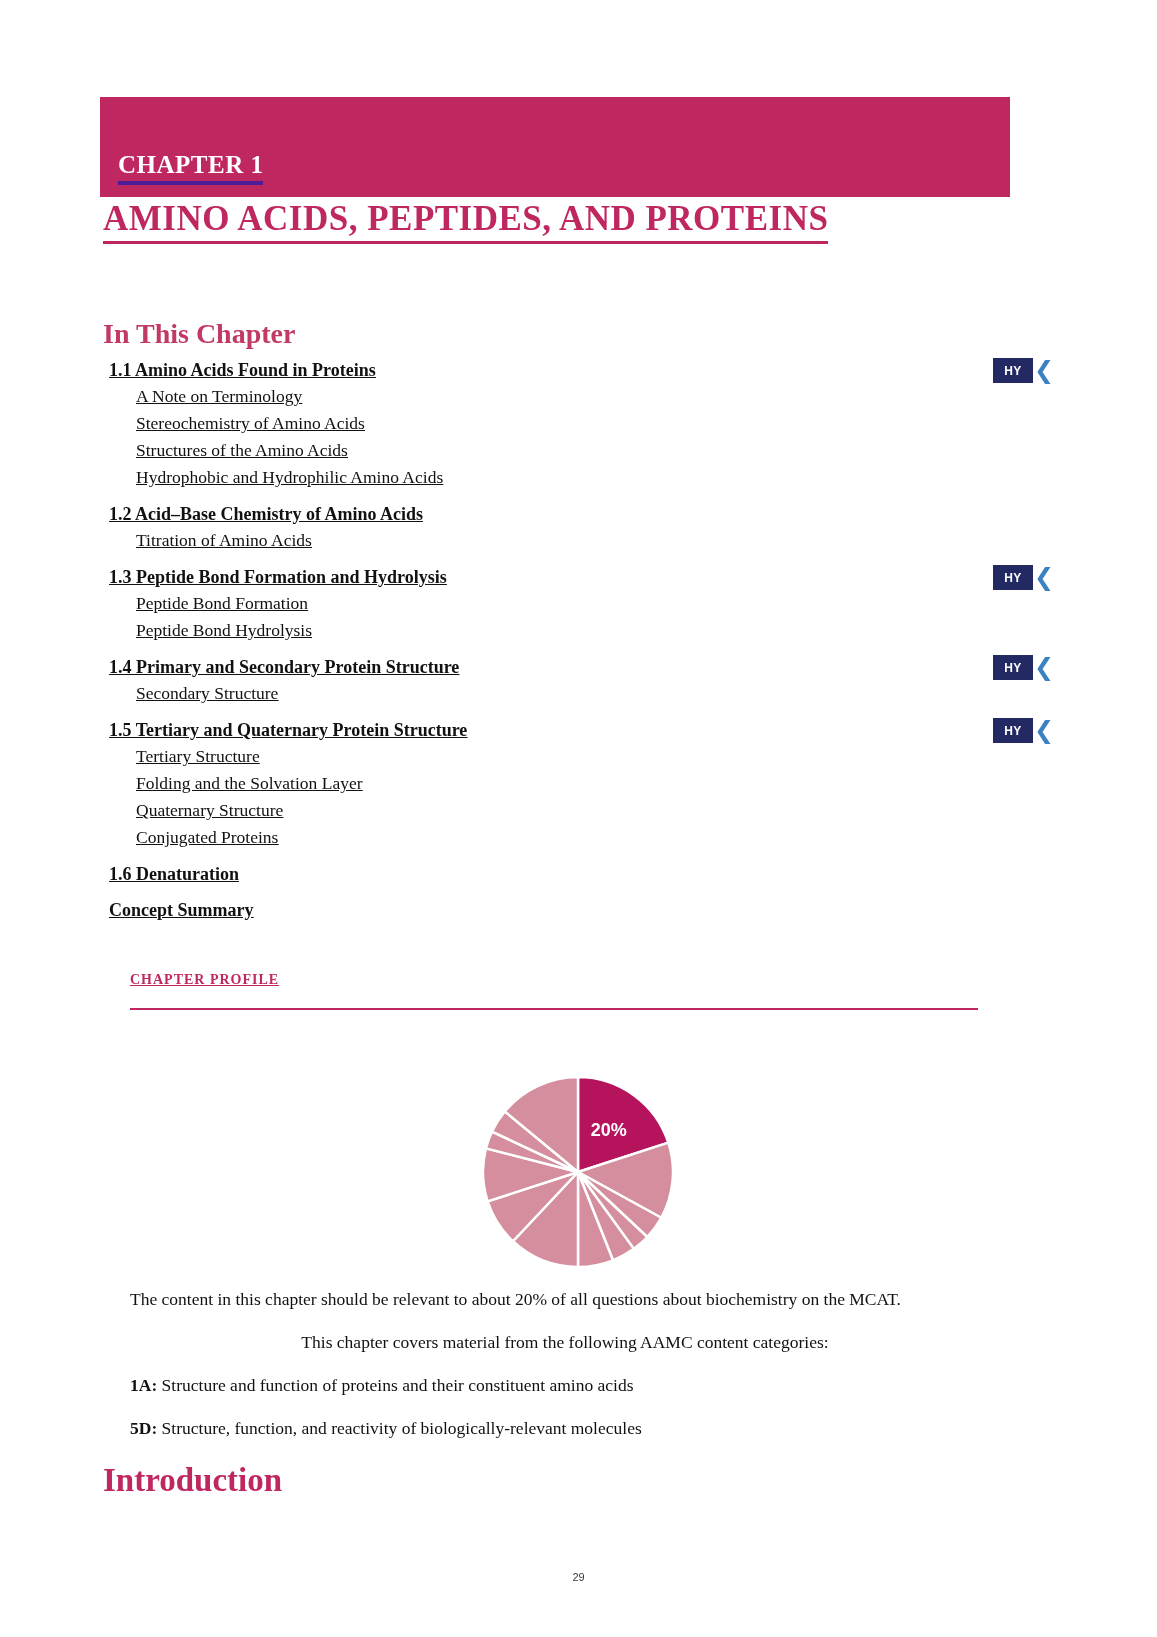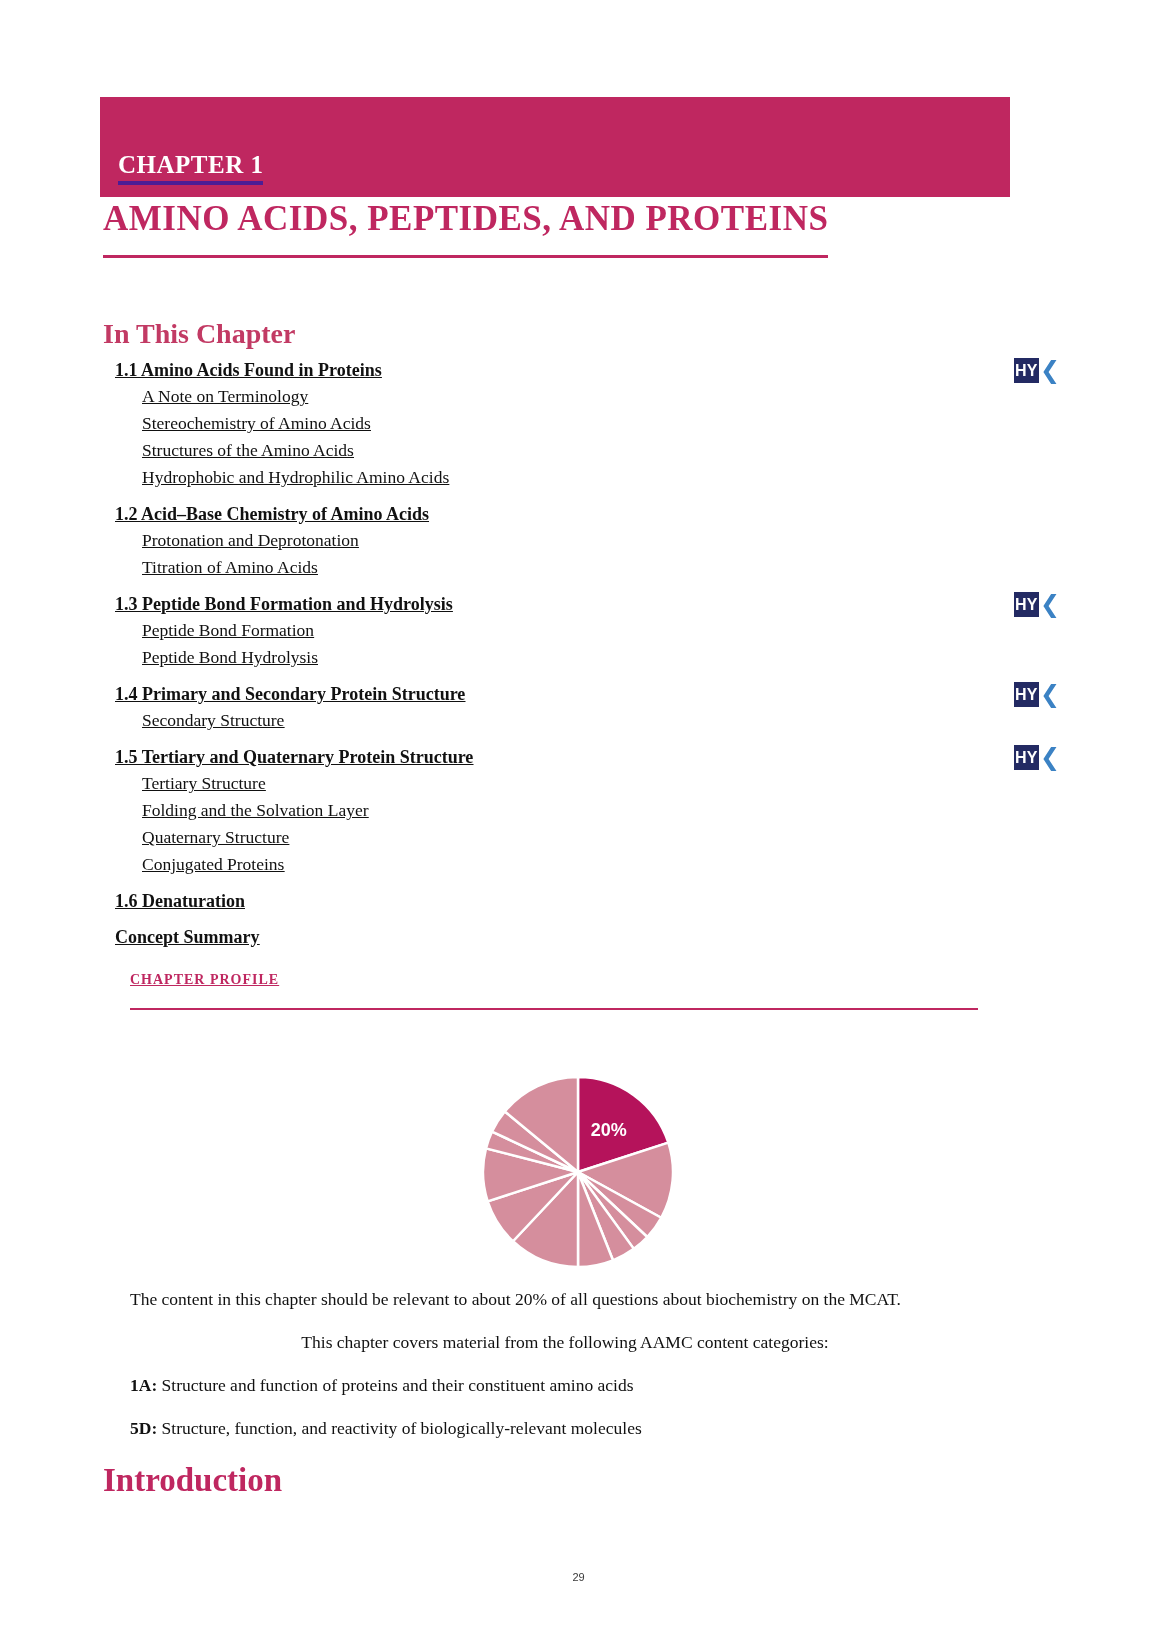--- a/index.html
+++ b/index.html
@@ -10,35 +10,35 @@
   
   .banner { position:absolute; left:100px; top:97px; width:910px; height:100px; background:#bf2760; }
   .kicker {
     position:absolute; left:18px; bottom:12px; color:#ffffff; font-weight:bold;
     font-size:25px; letter-spacing:0.5px; border-bottom:4px solid #4c1d95; padding-bottom:2px;
   }
   
   .chapter-title {
     position:absolute; left:103px; top:199px; color:#bf2760; font-weight:bold;
     font-size:35px; letter-spacing:0.5px; display:inline-block;
-    border-bottom:3px solid #bf2760; padding-bottom:16px; white-space:nowrap;
+    border-bottom:3px solid #bf2760; padding-bottom:2px; white-space:nowrap;
   }
   
   .toc-heading { position:absolute; left:103px; top:318px; color:#c23a64; font-weight:bold; font-size:28px; }
-  .toc-list { position:absolute; left:115px; top:358px; width:945px;text-decoration:underline; }
+  .toc-list { position:absolute; left:109px; top:358px; width:945px;text-decoration:underline; }
   .toc-section { margin-bottom:11px; position:relative; }
   .toc-main-row { line-height:24px; }
   .toc-main-link { font-weight:bold; font-size:18px; color:#111; text-decoration:underline; cursor:pointer; }
   .toc-sub { margin-left:27px; line-height:26px; }
   .toc-sub-link { font-size:17.5px; color:#111; text-decoration:underline; cursor:pointer; }
   .hy-badge { position:absolute; right:0; top:0; display:flex; align-items:center; height:25px; }
   .hy-box {
-    background:#232a63; color:#fff; width:25px; height:25px; display:inline-flex;
+    background:#232a63; color:#fff; width:40px; height:25px; display:inline-flex;
     align-items:center; justify-content:center; font-family:"Liberation Sans", sans-serif;
-    font-weight:bold; font-size:16px; letter-spacing:0.3px;
+    font-weight:bold; font-size:12px; letter-spacing:0.3px;
   }
   .hy-chevron {
     color:#3b82c4; font-family:"DejaVu Sans", sans-serif; font-weight:bold;
     font-size:24px; line-height:25px; margin-left:1px;
   }
   
   .profile-heading {
     position:absolute; left:130px; top:972px; width:848px; color:#bf2760; font-weight:bold;
     font-size:14px; letter-spacing:1px; border-bottom:2px solid #bf2760; padding-bottom:20px;text-decoration:underline;
   }
@@ -74,21 +74,20 @@
           <span class="hy-box" style="background: rgb(35, 42, 99);">HY</span>
           <span class="hy-chevron" style="color: rgb(59, 130, 196);">❮</span>
         </span>
         <div class="toc-sub"><a class="toc-sub-link">A Note on Terminology</a></div>
         <div class="toc-sub"><a class="toc-sub-link">Stereochemistry of Amino Acids</a></div>
         <div class="toc-sub"><a class="toc-sub-link">Structures of the Amino Acids</a></div>
         <div class="toc-sub"><a class="toc-sub-link">Hydrophobic and Hydrophilic Amino Acids</a></div>
       </div>
       <div class="toc-section">
         <div class="toc-main-row"><a class="toc-main-link">1.2 Acid–Base Chemistry of Amino Acids</a></div>
-        <div class="toc-sub"><a class="toc-sub-link">Protonation and Deprotonation</a></div>
         <div class="toc-sub"><a class="toc-sub-link">Titration of Amino Acids</a></div>
       </div>
       <div class="toc-section">
         <div class="toc-main-row"><a class="toc-main-link">1.3 Peptide Bond Formation and Hydrolysis</a></div>
         <span class="hy-badge">
           <span class="hy-box" style="background: rgb(35, 42, 99);">HY</span>
           <span class="hy-chevron" style="color: rgb(59, 130, 196);">❮</span>
         </span>
         <div class="toc-sub"><a class="toc-sub-link">Peptide Bond Formation</a></div>
         <div class="toc-sub"><a class="toc-sub-link">Peptide Bond Hydrolysis</a></div>

